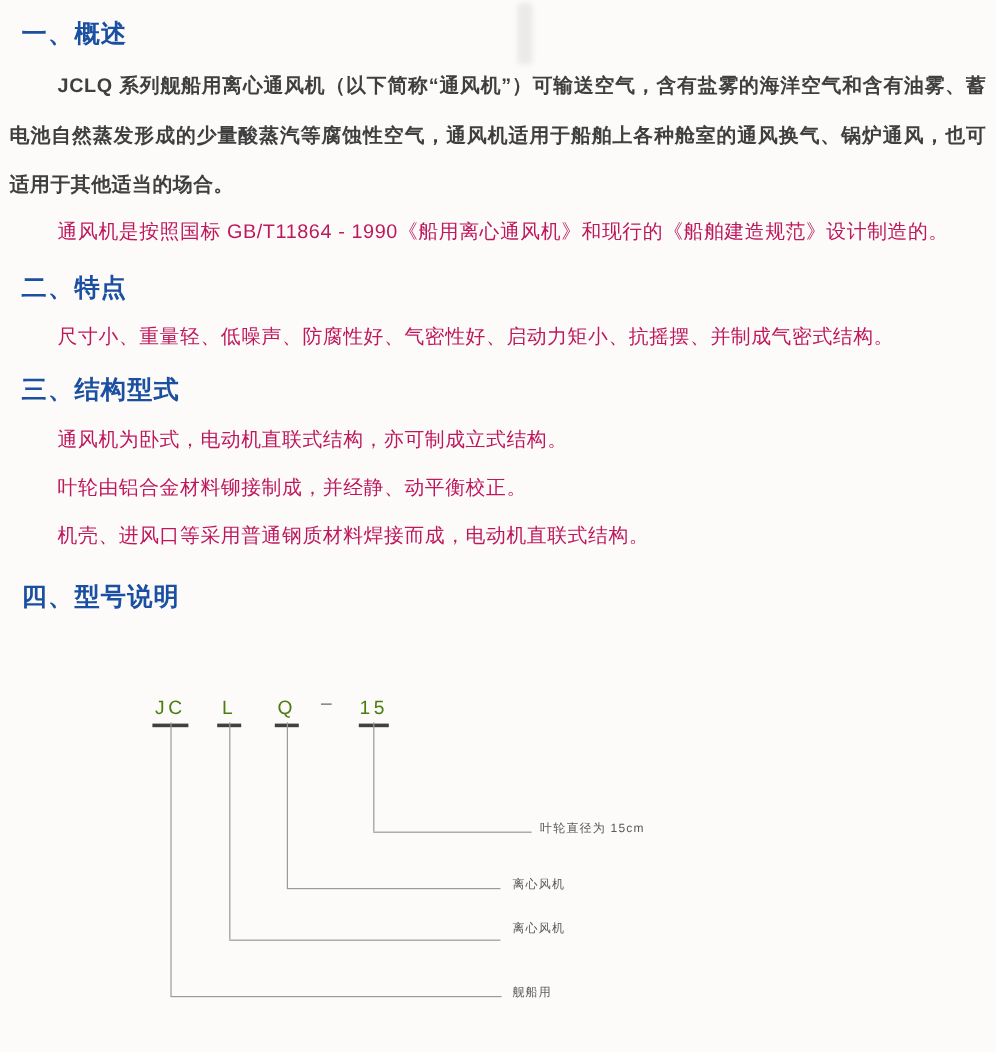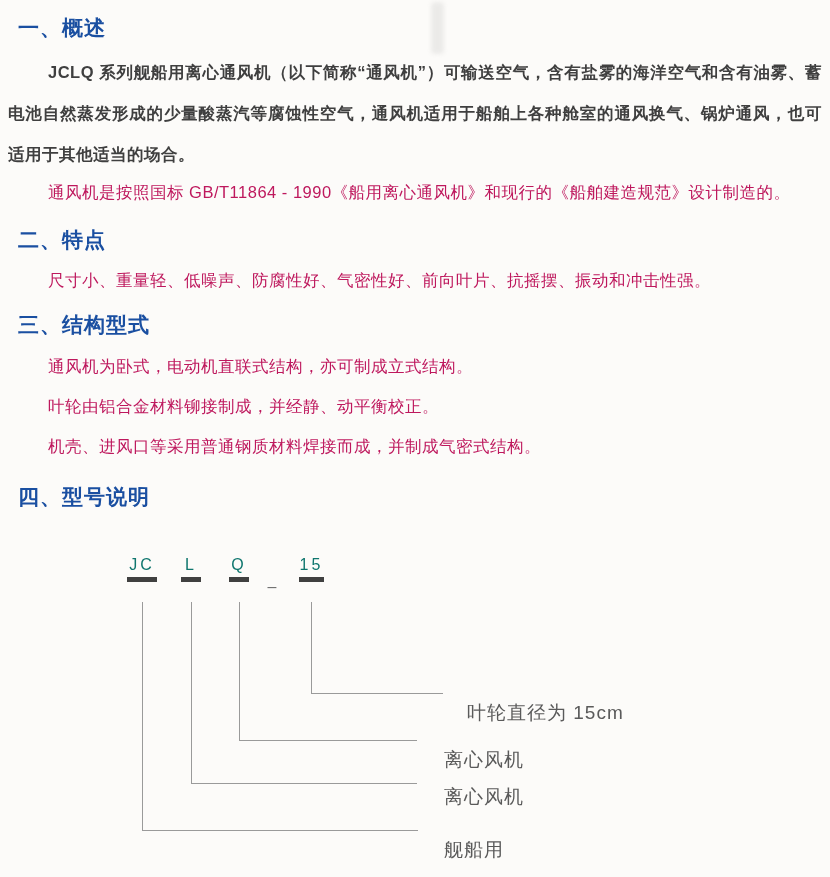--- a/index.html
+++ b/index.html
@@ -45,27 +45,27 @@
     letter-spacing: 0.5px;
     line-height: 41px;
     text-align: justify;
     text-indent: 40px;
     white-space: normal;
     font-weight: bold;
   }
   
   .code-part {
     position: absolute;
-    top: 556px;
+    top: 582px;
     font-size: 16px;
-    color: #0f766e;
+    color: #4d7c0f;
     text-align: center;
     letter-spacing: 3px;
     padding-bottom: 3px;
-    border-bottom: 5px solid #404040;
+    border-bottom: 3px solid #404040;
     white-space: nowrap;
   }
   .code-dash {
     position: absolute;
     top: 578px;
     font-size: 16px;
     color: #6f6f6f;
     text-align: center;
     white-space: nowrap;
   }
@@ -74,22 +74,22 @@
     width: 1px;
     background: #9a9a9a;
   }
   .hline {
     position: absolute;
     height: 1px;
     background: #9a9a9a;
   }
   .diagram-label {
     position: absolute;
-    margin: 17px;
-    font-size: 19px;
+    margin: 0;
+    font-size: 10px;
     color: #5a5a5a;
     letter-spacing: 1px;
     white-space: nowrap;
   }
   .scan-artifact {
     position: absolute;
     left: 431px;
     top: 2px;
     width: 13px;
     height: 52px;
@@ -104,26 +104,26 @@
 
 <div class="page">
 
   <div class="scan-artifact"></div>
 
   <h2 class="heading" style="top: 14px;">一、概述</h2>
   <p class="para-multiline" style="top: 52px; left: 8px; width: 814px;">JCLQ 系列舰船用离心通风机（以下简称“通风机”）可输送空气，含有盐雾的海洋空气和含有油雾、蓄电池自然蒸发形成的少量酸蒸汽等腐蚀性空气，通风机适用于船舶上各种舱室的通风换气、锅炉通风，也可适用于其他适当的场合。</p>
   <p class="body-text" style="top: 182px; left: 48px;">通风机是按照国标 GB/T11864 - 1990《船用离心通风机》和现行的《船舶建造规范》设计制造的。</p>
 
   <h2 class="heading" style="top: 226px;">二、特点</h2>
-  <p class="body-text" style="top: 270px; left: 48px;">尺寸小、重量轻、低噪声、防腐性好、气密性好、前向叶片、抗摇摆、振动和冲击性强。</p>
+  <p class="body-text" style="top: 270px; left: 48px;">尺寸小、重量轻、低噪声、防腐性好、气密性好、启动力矩小、抗摇摆、并制成气密式结构。</p>
 
   <h2 class="heading" style="top: 311px;">三、结构型式</h2>
   <p class="body-text" style="top: 396px; left: 48px;">叶轮由铝合金材料铆接制成，并经静、动平衡校正。</p>
   <p class="body-text" style="top: 356px; left: 48px;">通风机为卧式，电动机直联式结构，亦可制成立式结构。</p>
-  <p class="body-text" style="top: 436px; left: 48px;">机壳、进风口等采用普通钢质材料焊接而成，并制成气密式结构。</p>
+  <p class="body-text" style="top: 436px; left: 48px;">机壳、进风口等采用普通钢质材料焊接而成，电动机直联式结构。</p>
 
   <h2 class="heading" style="top: 483px;">四、型号说明</h2>
 
   <span class="code-part" style="left: 127px; width: 30px;">JC</span>
   <span class="code-part" style="left: 181px; width: 20px;">L</span>
   <span class="code-part" style="left: 229px; width: 20px;">Q</span>
   <span class="code-dash" style="left: 264px; width: 16px;">–</span>
   <span class="code-part" style="left: 299px; width: 25px;">15</span>
 
   <div class="vline" style="left: 142px; top: 602px; height: 228px;"></div>

